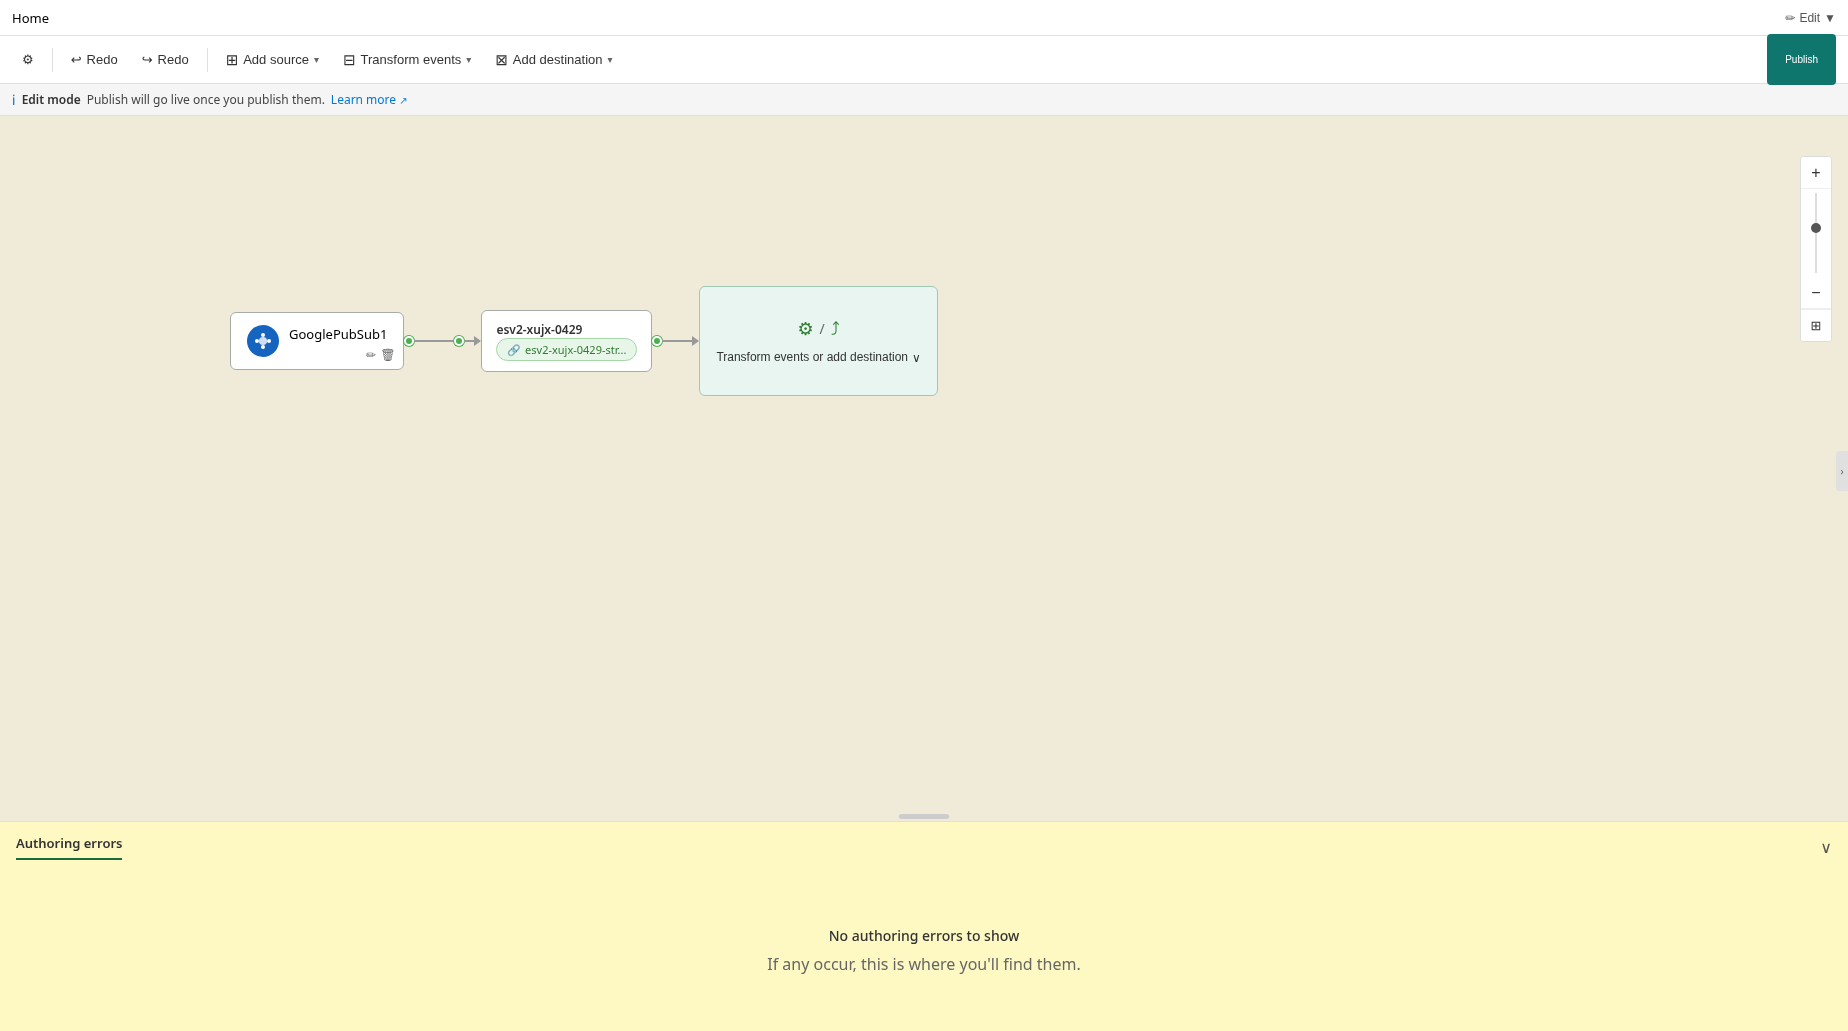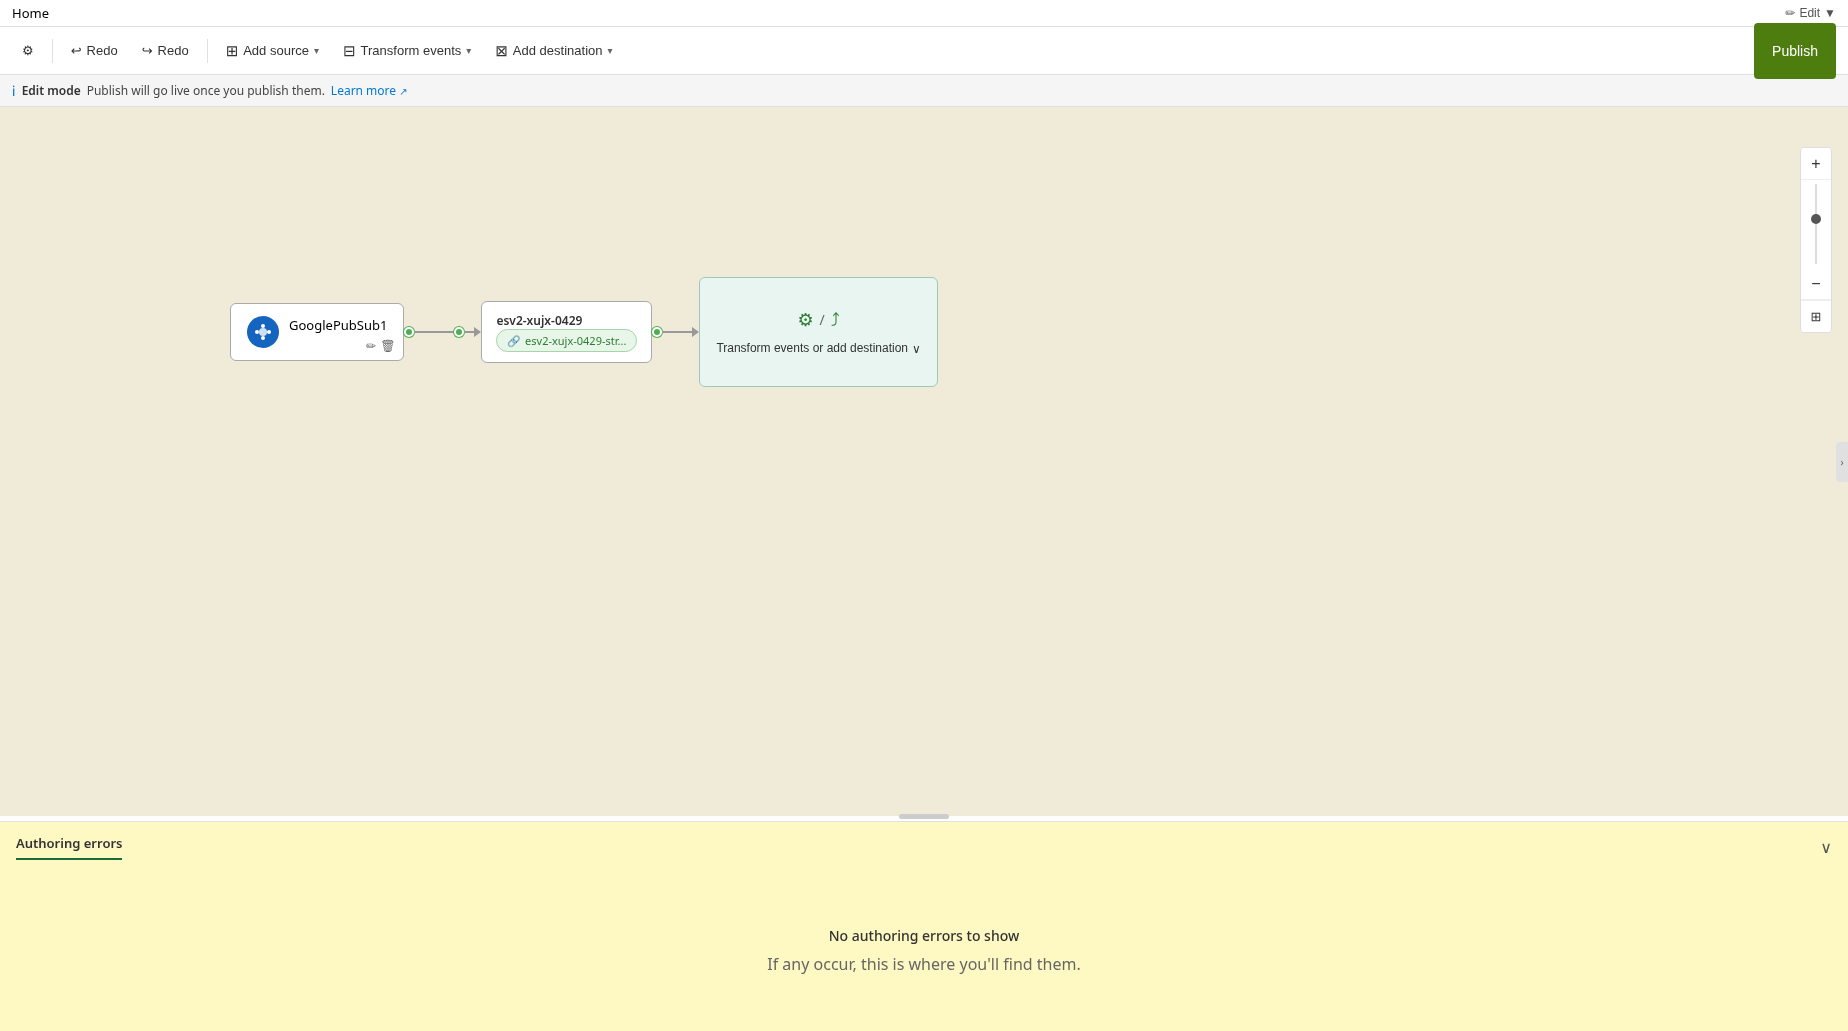--- a/index.html
+++ b/index.html
@@ -1,20 +1,20 @@
 <!DOCTYPE html>
 <html><head>
   <meta charset="utf-8">
   <style>
     * { box-sizing: border-box; margin: 0; padding: 0; }
     body { font-family: 'Segoe UI', system-ui, sans-serif; font-size: 13px; background: #fff; overflow: hidden; width: 1848px; height: 1031px; }
 
     
     .top-bar {
-      height: 27px;
+      height: 36px;
       background: #fff;
       border-bottom: 1px solid #e0e0e0;
       display: flex;
       align-items: center;
       padding: 0 12px;
       justify-content: space-between;
     }
     .edit-btn { display: flex; align-items: center; gap: 4px; font-size: 12px; color: #555; cursor: pointer; border: none; background: none; }
 
     
@@ -36,26 +36,26 @@
       padding: 6px 10px;
       border: none;
       background: none;
       cursor: pointer;
       font-size: 13px;
       color: #333;
       border-radius: 4px;
     }
     .toolbar-btn .chevron { font-size: 10px; color: #666; }
     .publish-btn {
-      background: #4d7c0f;
+      background: #0f766e;
       color: #fff;
       border: none;
       border-radius: 4px;
       padding: 20px 18px;
-      font-size: 14px;
+      font-size: 10px;
       font-weight: 500;
       cursor: pointer;
     }
 
     
     .edit-mode-bar {
       height: 32px;
       background: #f5f5f5;
       border-bottom: 1px solid #e0e0e0;
       display: flex;

